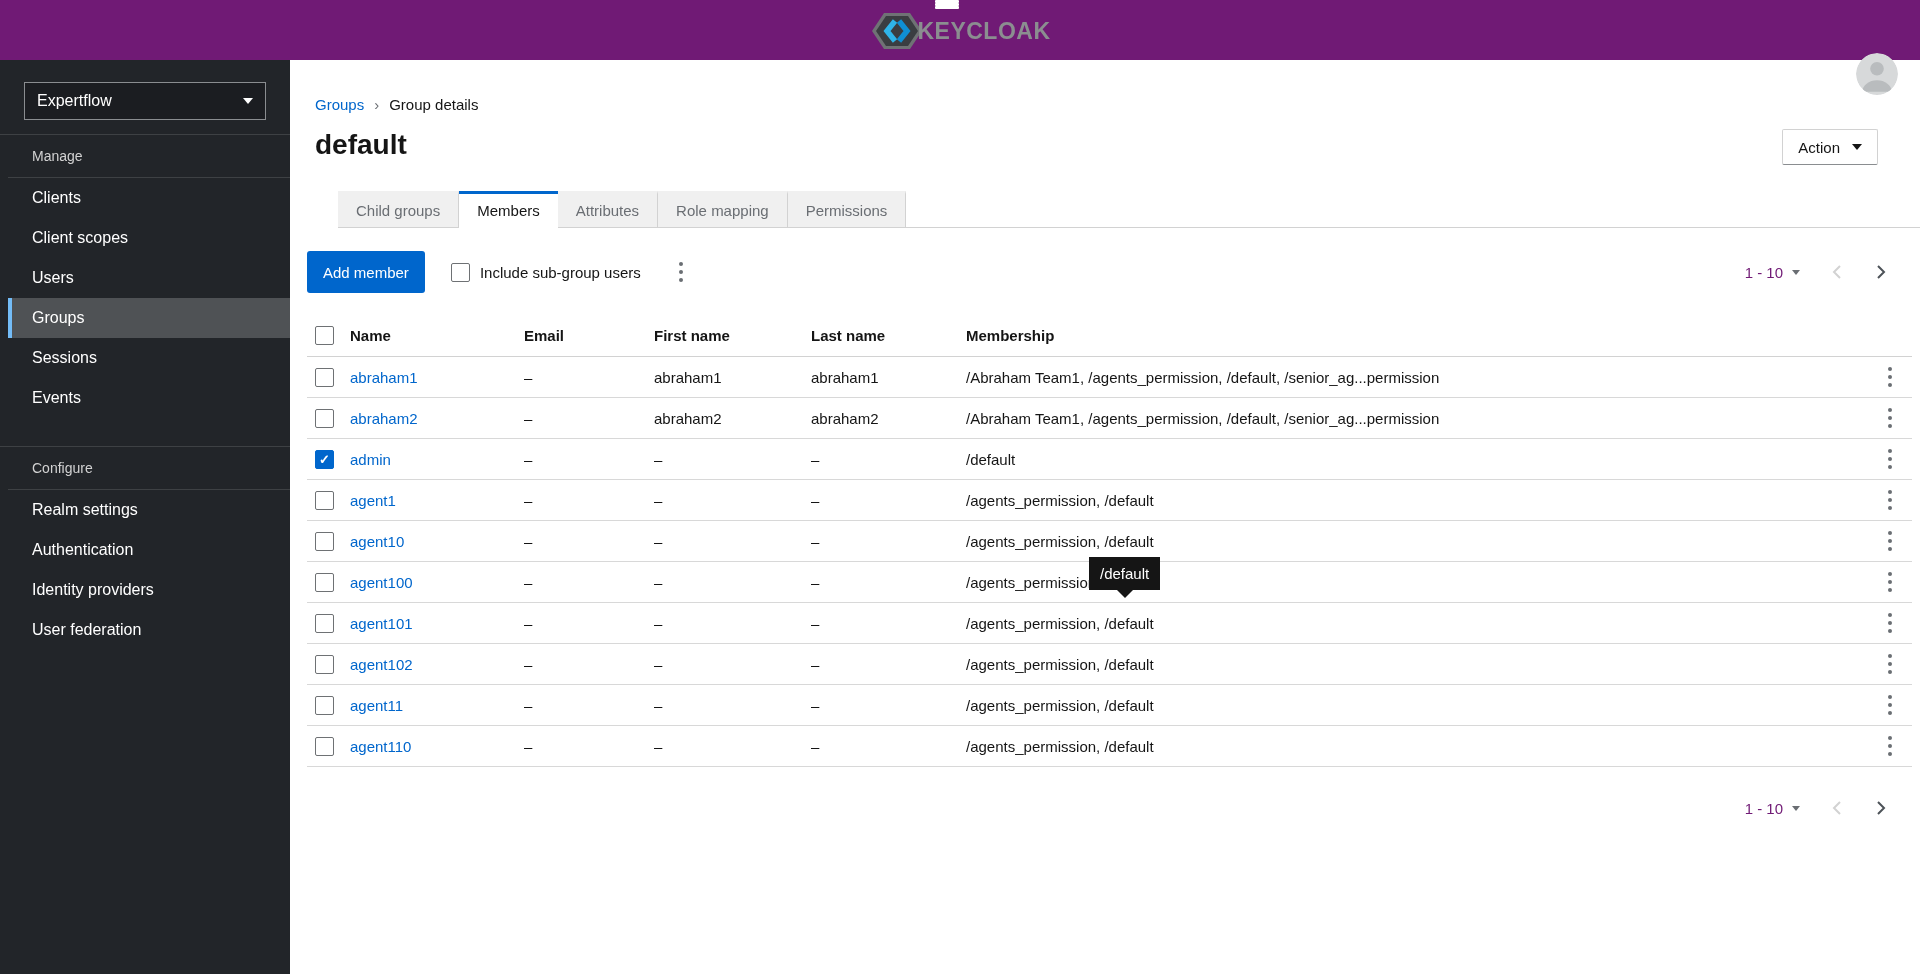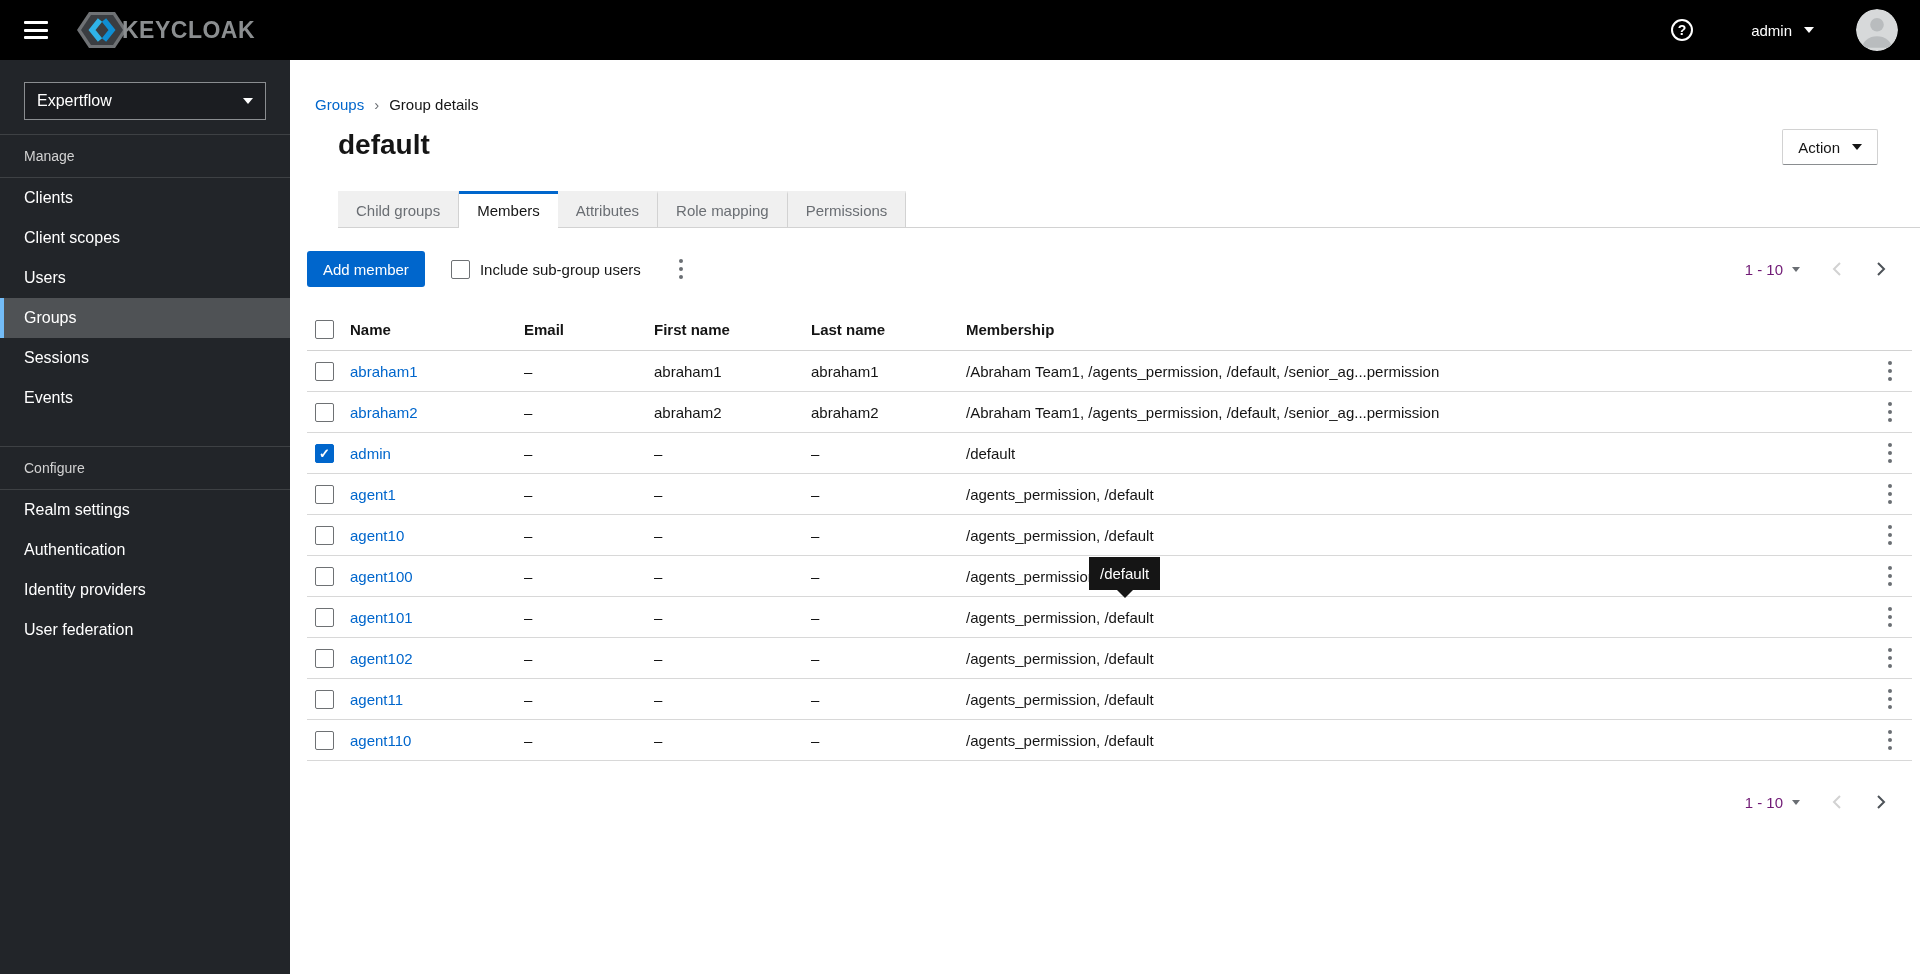--- a/index.html
+++ b/index.html
@@ -1,75 +1,75 @@
 <!DOCTYPE html>
 <html><head>
 <meta charset="utf-8">
 <style>
   * { margin:0; padding:0; box-sizing:border-box; }
   html,body { width:1920px; height:974px; overflow:hidden; background:#fff;
               font-family:"Liberation Sans", sans-serif; color:#151515; }
 
   
-  .masthead { position:fixed; top:0; left:0; width:1920px; height:60px; background:#000000;
-              display:flex; align-items:center; padding:0 22px 0 24px; z-index:50; }
+  .masthead { position:fixed; top:0; left:0; width:1920px; height:60px; background:#701a75;
+              display:flex; align-items:center; padding:0 22px 0 24px; z-index:50;flex-direction:column; }
   .hamburger { width:24px; height:18px; display:flex; flex-direction:column; justify-content:space-between;
                cursor:pointer; margin-right:28px; }
   .hamburger span { display:block; height:3px; background:#fff; border-radius:1px; }
   .brand { display:flex; align-items:center; }
   .brand-text { color:#8b8e90; font-size:23px; font-weight:700; letter-spacing:0.5px; margin-left:-6px; }
   .mast-right { margin-left:auto; display:flex; align-items:center; }
   .help-circle { width:22px; height:22px; border:2px solid #fff; border-radius:50%; color:#fff;
                  font-size:14px; font-weight:700; display:flex; align-items:center; justify-content:center;
                  cursor:pointer; }
   .user-dd { display:flex; align-items:center; gap:12px; margin-left:58px; cursor:pointer; }
   .user-name { color:#fff; font-size:15px; }
   .caret { width:0; height:0; border-left:5px solid transparent; border-right:5px solid transparent;
            border-top:6px solid #fff; display:inline-block; }
   .avatar { margin-left:42px; width:42px; height:42px; border-radius:50%; overflow:hidden; cursor:pointer; }
 
   
   .sidebar { position:fixed; top:60px; left:0; bottom:0; width:290px; background:#222529; color:#fff; }
   .realm-wrap { padding:22px 24px 14px; }
   .realm-select { border:1px solid #8a8d90; display:flex; align-items:center; justify-content:space-between;
                   padding:8px 12px; font-size:16px; height:38px; cursor:pointer; background:#1b1d21; }
-  .nav-section { border-top:1px solid rgba(255,255,255,0.13); }
+  .nav-section { border-top:1px solid rgba(255,255,255,0.13);padding-left:8px; }
   .nav-section + .nav-section { margin-top:28px; }
   .nav-section-title { font-size:14px; color:#d2d2d2; padding:13px 24px;
                        border-bottom:1px solid rgba(255,255,255,0.13); }
   .nav-item { height:40px; display:flex; align-items:center; padding-left:24px; font-size:16px;
               color:#fff; cursor:pointer; }
   .nav-item.active { background:#4f5255; border-left:4px solid #73bcf7; padding-left:20px; }
 
   
   .content { position:absolute; left:290px; top:60px; width:1630px; height:914px; background:#fff; }
 
   .breadcrumb { padding:36px 24px 0 25px; font-size:15px; display:flex; align-items:center; gap:10px; }
   .bc-link { color:#0066cc; text-decoration:none; cursor:pointer; }
   .bc-sep { color:#6a6e73; font-size:15px; }
   .bc-current { color:#151515; }
 
   .page-head { display:flex; justify-content:space-between; align-items:flex-start;
                padding:16px 42px 0 25px; }
-  .page-title { font-size:28px; font-weight:600;margin-left:23px; }
+  .page-title { font-size:28px; font-weight:600; }
   .action-btn { display:flex; align-items:center; gap:12px; background:#fff; border:1px solid #d2d2d2;
                 border-bottom-color:#8a8d90; padding:0 15px; height:36px; font-size:15px; cursor:pointer;
                 border-radius:2px; color:#151515; }
   .action-btn .caret { border-top-color:#151515; }
 
   .tabs { display:flex; margin:26px 0 16px 48px; }
   .tab { padding:0 18px; height:37px; display:flex; align-items:center; background:#f0f0f0; color:#6a6e73;
          font-size:15px; border-top:3px solid transparent; border-right:1px solid #d2d2d2;
          border-bottom:1px solid #d2d2d2; cursor:pointer; }
   .tab.active { background:#fff; color:#151515; border-top:3px solid #0066cc; border-bottom-color:#fff;
                 border-right:none; }
   .tabs-filler { flex:1; border-bottom:1px solid #d2d2d2; }
 
   .toolbar { display:flex; align-items:center; margin:23px 24px 0 17px; }
-  .btn-primary { background:#0066cc; color:#fff; border:none; font-size:15px; height:36px; padding:7px 16px;
+  .btn-primary { background:#0066cc; color:#fff; border:none; font-size:15px; height:42px; padding:7px 16px;
                  border-radius:3px; cursor:pointer; font-family:inherit; }
   .cb { width:19px; height:19px; border:1px solid #6e7174; border-radius:2px; background:#fff;
         cursor:pointer; display:flex; align-items:center; justify-content:center; flex:none; }
   .cb.checked { background:#0066cc; border-color:#0066cc; }
   .cb.checked::after { content:"✓"; color:#fff; font-size:13px; font-weight:700; line-height:1; }
   .include-group { display:flex; align-items:center; gap:10px; margin-left:26px; font-size:15px; }
   .kebab { display:flex; flex-direction:column; gap:4px; align-items:center; padding:6px 8px; cursor:pointer; }
   .kebab i { width:4px; height:4px; border-radius:50%; background:#6a6e73; }
   .toolbar .kebab { margin-left:30px; }
 

